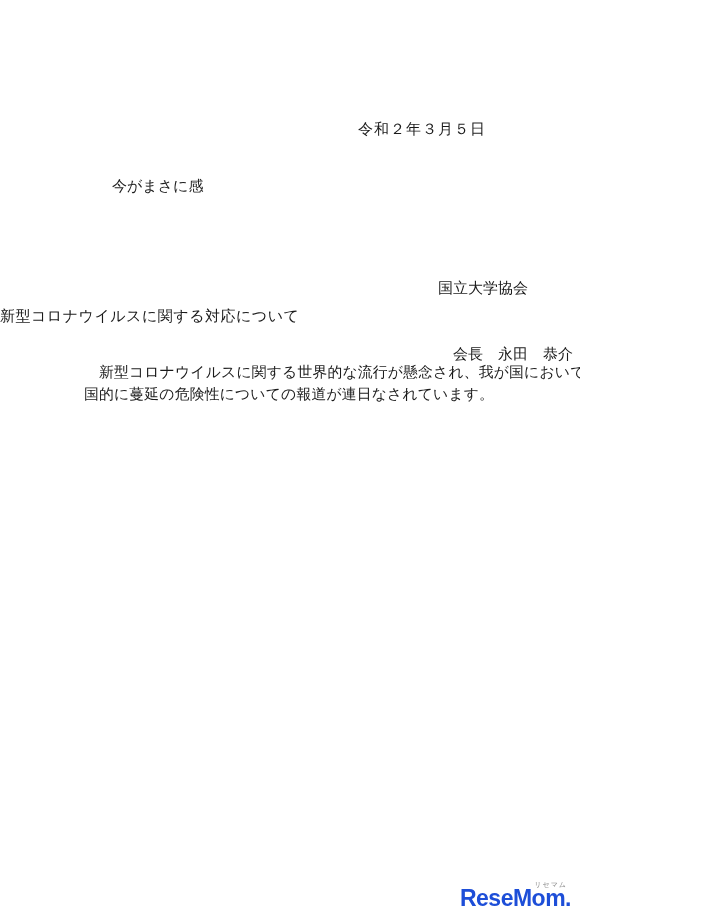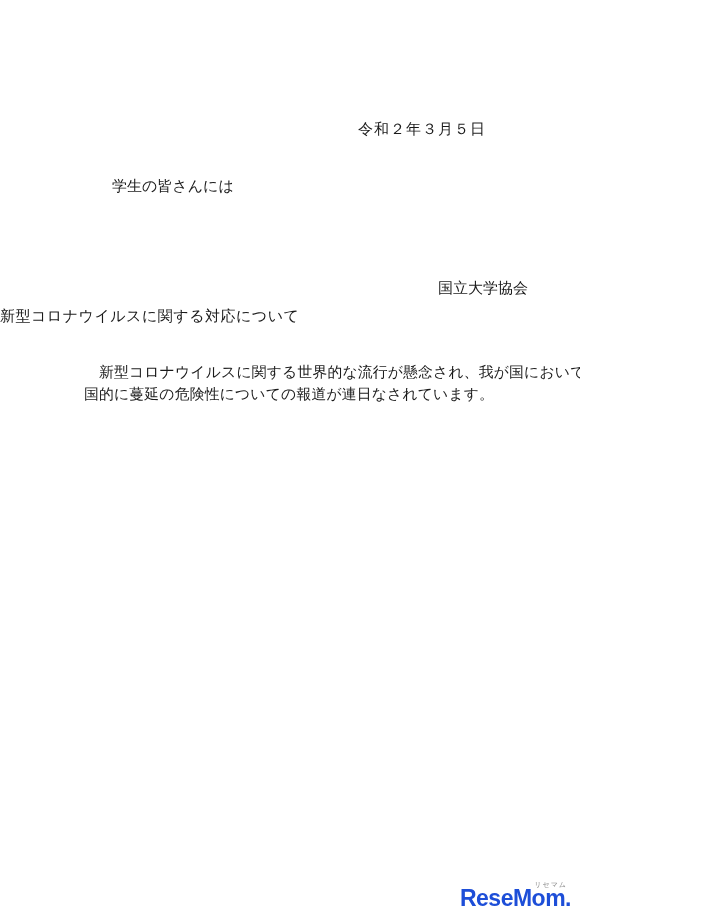--- a/index.html
+++ b/index.html
@@ -83,24 +83,25 @@
     white-space: pre;
   }
 </style>
 </head>
 <body>
 
 <div class="page">
 
   <div class="date-line">令和２年３月５日</div>
 
-  <div class="recipient-line">学生の皆さんには</div>
+  <div class="recipient-line">今がまさに感</div>
 
   <div class="sender-block">
     <div>国立大学協会</div>
+    <div>　会長　永田　恭介</div>
   </div>
 
   <div class="letter-title">新型コロナウイルスに関する対応について</div>
 
   <div class="letter-body">
     <div class="paragraph">　新型コロナウイルスに関する世界的な流行が懸念され、我が国においても、全
 国的に蔓延の危険性についての報道が連日なされています。</div>
   </div>
 
   <div class="watermark">

